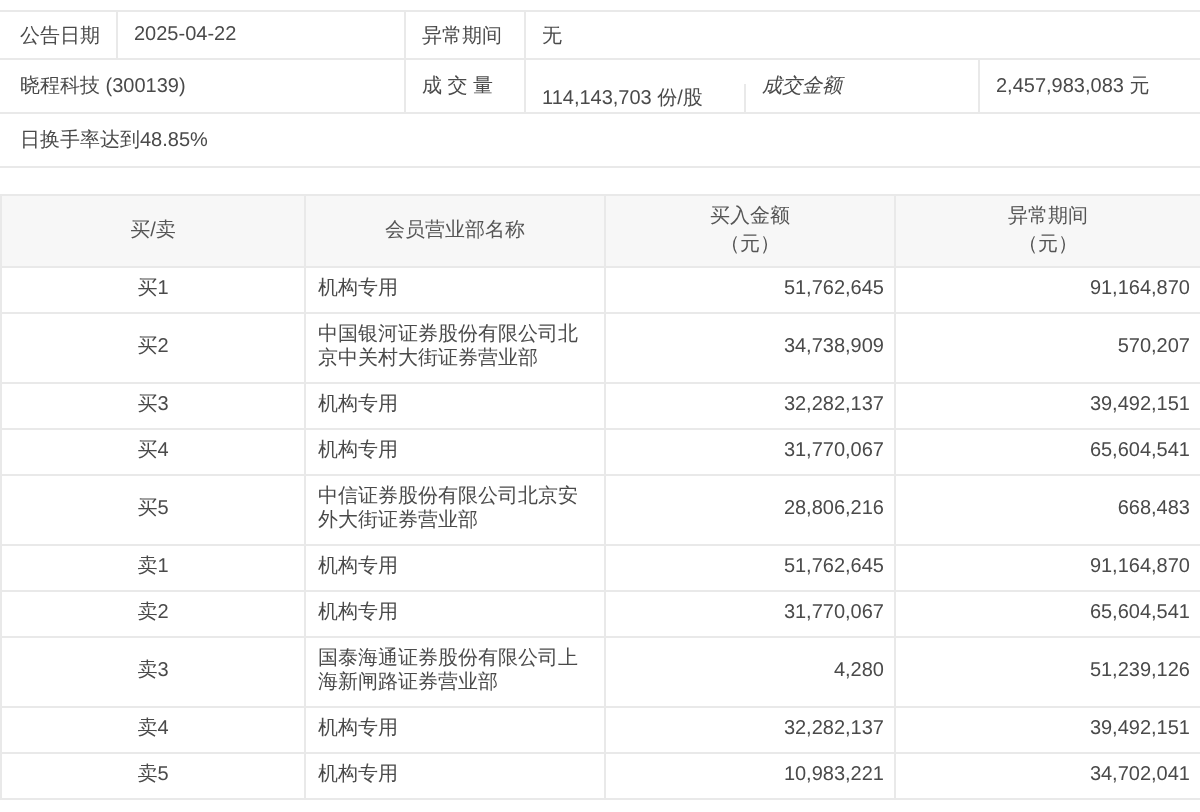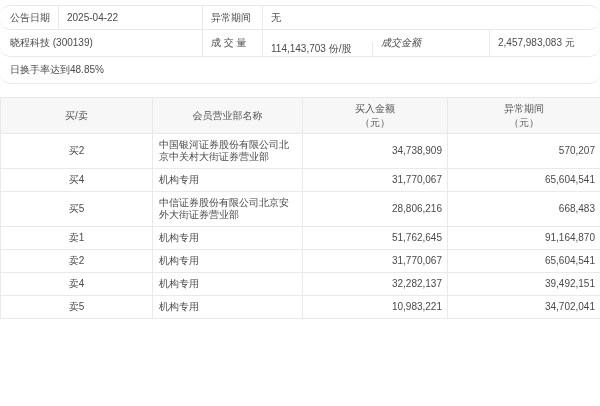--- a/index.html
+++ b/index.html
@@ -13,21 +13,20 @@
     overflow: hidden;
   }
 
   
   .summary { margin-top: 5px; width: 600px; }
   .s-row {
     display: flex;
     align-items: center;
     min-height: 25px;
     border-bottom: 1px solid #e9e9e9;
-    border-radius: 10px;
   }
   .s-row.first { border-top: 1px solid #e9e9e9; }
   .s-cell { padding-left: 8px; overflow: hidden; white-space: nowrap; }
   .s-cell.bordered { border-right: 1px solid #e9e9e9; align-self: stretch; display: flex; align-items: center; }
   .s-cell.lead { padding-left: 10px; }
   .w-label1 { width: 59px; }
   .w-date   { width: 144px; text-align: center; }
   .w-label2 { width: 60px; }
   .w-stock  { width: 203px; }
   .w-vol    { width: 110px; margin-top: 12px; }
@@ -100,24 +99,36 @@
           <span style="display:block">（元）</span>
         </th>
       <th>
           <span style="display:block">异常期间</span>
           <span style="display:block">（元）</span>
         </th>
     </tr>
   </thead>
   <tbody>
       <tr>
+        <td class="c-side">买1</td>
+        <td class="c-branch">机构专用</td>
+        <td class="c-amt">51,762,645</td>
+        <td class="c-amt">91,164,870</td>
+      </tr>
+      <tr>
         <td class="c-side">买2</td>
         <td class="c-branch">中国银河证券股份有限公司北京中关村大街证券营业部</td>
         <td class="c-amt">34,738,909</td>
         <td class="c-amt">570,207</td>
+      </tr>
+      <tr>
+        <td class="c-side">买3</td>
+        <td class="c-branch">机构专用</td>
+        <td class="c-amt">32,282,137</td>
+        <td class="c-amt">39,492,151</td>
       </tr>
       <tr>
         <td class="c-side">买4</td>
         <td class="c-branch">机构专用</td>
         <td class="c-amt">31,770,067</td>
         <td class="c-amt">65,604,541</td>
       </tr>
       <tr>
         <td class="c-side">买5</td>
         <td class="c-branch">中信证券股份有限公司北京安外大街证券营业部</td>
@@ -130,20 +141,26 @@
         <td class="c-amt">51,762,645</td>
         <td class="c-amt">91,164,870</td>
       </tr>
       <tr>
         <td class="c-side">卖2</td>
         <td class="c-branch">机构专用</td>
         <td class="c-amt">31,770,067</td>
         <td class="c-amt">65,604,541</td>
       </tr>
       <tr>
+        <td class="c-side">卖3</td>
+        <td class="c-branch">国泰海通证券股份有限公司上海新闸路证券营业部</td>
+        <td class="c-amt">4,280</td>
+        <td class="c-amt">51,239,126</td>
+      </tr>
+      <tr>
         <td class="c-side">卖4</td>
         <td class="c-branch">机构专用</td>
         <td class="c-amt">32,282,137</td>
         <td class="c-amt">39,492,151</td>
       </tr>
       <tr>
         <td class="c-side">卖5</td>
         <td class="c-branch">机构专用</td>
         <td class="c-amt">10,983,221</td>
         <td class="c-amt">34,702,041</td>

